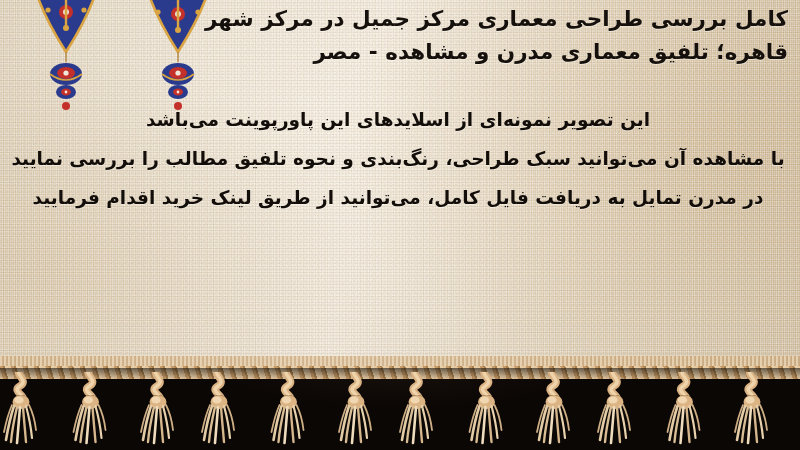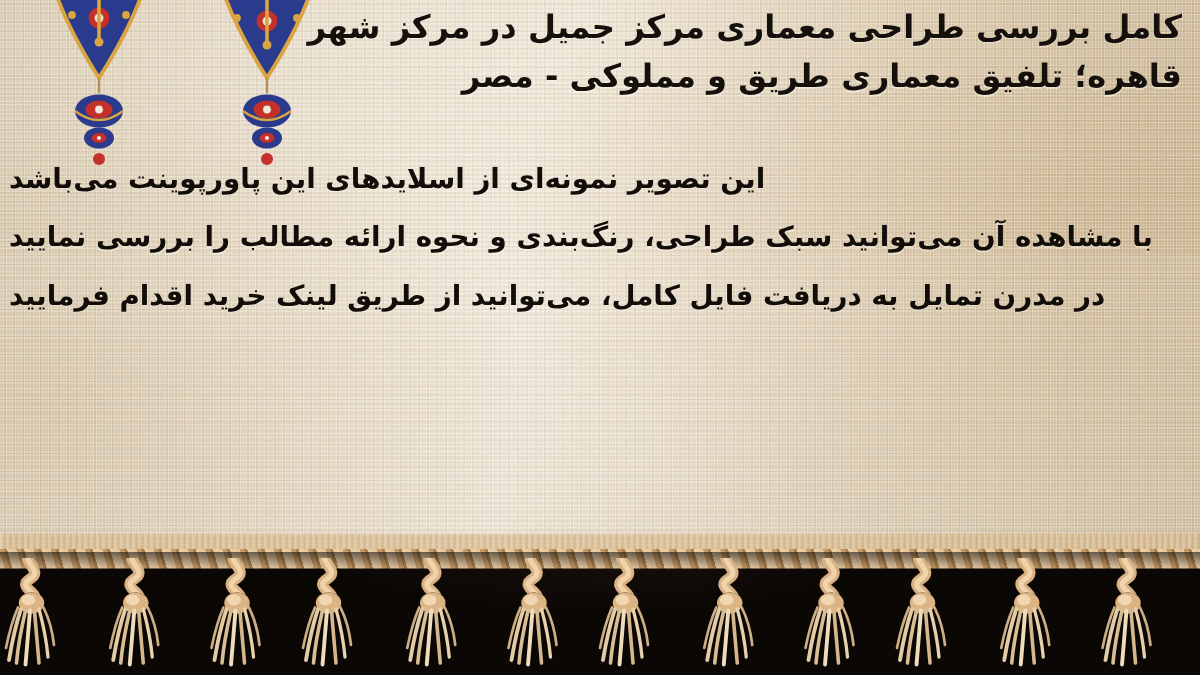--- a/index.html
+++ b/index.html
@@ -63,21 +63,21 @@
     text-align:right;direction:rtl;
   }
   .title-line{
     font-size:21.5px;line-height:33px;color:#15100c;
     font-weight:600;letter-spacing:0;white-space:nowrap;
     text-shadow:0 1px 0 rgba(255,252,245,.45);
   }
 
   .body-block{
     position:absolute;right:10px;top:100px;width:784px;
-    text-align:left;direction:rtl;
+    text-align:center;direction:rtl;
   }
   .body-line{
     font-size:18.5px;line-height:39px;color:#120d09;
     font-weight:700;white-space:nowrap;
     text-shadow:0 1px 0 rgba(255,252,245,.40);
   }
 
   
   .selvedge{
     position:absolute;left:0;top:352px;width:800px;height:26px;
@@ -252,26 +252,26 @@
         <ellipse cx="0" cy="0" rx="10" ry="7" fill="#2a3a8c"></ellipse>
         <ellipse cx="0" cy="0" rx="5" ry="3.4" fill="#c4302a"></ellipse>
         <circle cx="0" cy="0" r="1.4" fill="#efe8d8"></circle>
       </g>
       <circle cx="52" cy="140" r="4" fill="#c4302a"></circle>
     </svg>
   </div>
 
   <div class="title-block">
     <div class="title-line">کامل بررسی طراحی معماری مرکز جمیل در مرکز شهر</div>
-    <div class="title-line">قاهره؛ تلفیق معماری طریق و مملوکی - مصر</div>
+    <div class="title-line">قاهره؛ تلفیق معماری مدرن و مشاهده - مصر</div>
   </div>
 
   <div class="body-block">
     <div class="body-line">این تصویر نمونه‌ای از اسلایدهای این پاورپوینت می‌باشد</div>
-    <div class="body-line">با مشاهده آن می‌توانید سبک طراحی، رنگ‌بندی و نحوه ارائه مطالب را بررسی نمایید</div>
+    <div class="body-line">با مشاهده آن می‌توانید سبک طراحی، رنگ‌بندی و نحوه تلفیق مطالب را بررسی نمایید</div>
     <div class="body-line">در مدرن تمایل به دریافت فایل کامل، می‌توانید از طریق لینک خرید اقدام فرمایید</div>
   </div>
 
   <div class="selvedge"></div>
   <div class="selvedge-fuzz"></div>
   <div class="fringe-field"></div>
   <div class="cord"></div>
   <div class="edge-shadow"></div>
   <div class="tassels">
       <div class="tassel" style="left: 2px;">

